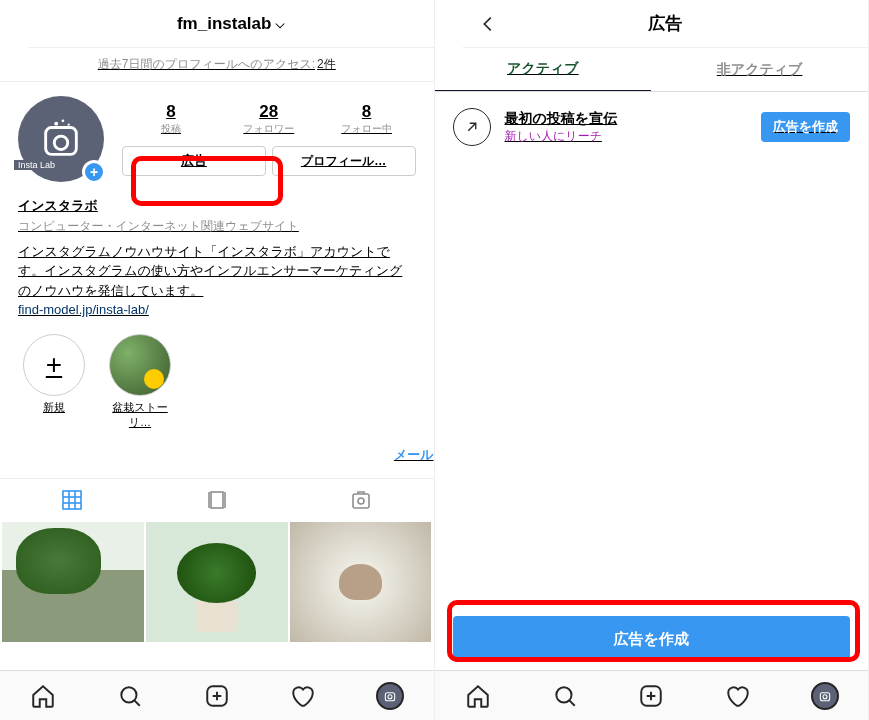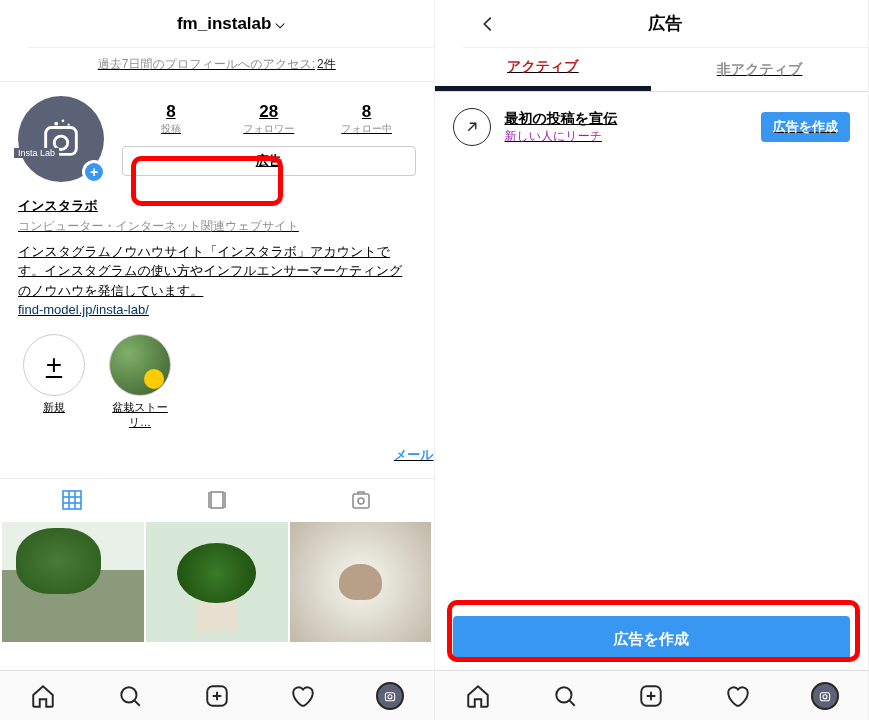--- a/index.html
+++ b/index.html
@@ -16,21 +16,21 @@
   .chev-down { font-size: 12px; }
 
   .insights-bar { height: 34px; display: flex; align-items: center; justify-content: center; font-size: 12px; color: #8e8e8e; border-bottom: 1px solid #eee; }
   .insights-bar .count { color: #262626; margin-left: 2px; }
 
   .profile-section { padding: 14px 18px 8px; }
   .profile-row { display: flex; align-items: center; }
   .avatar-wrap { position: relative; width: 86px; height: 86px; }
   .avatar-circle { width: 86px; height: 86px; border-radius: 50%; background: #5b6275; display: flex; align-items: center; justify-content: center; color: #fff; }
   .avatar-circle svg { width: 46px; height: 46px; }
-  .avatar-label { position: absolute; bottom: 24px; left: -4px; font-size: 9px; color: #fff; background: #5b6275; padding: 0 4px; }
+  .avatar-label { position: absolute; bottom: 12px; left: -4px; font-size: 9px; color: #fff; background: #5b6275; padding: 0 4px; }
   .plus-badge { position: absolute; right: -2px; bottom: -2px; width: 24px; height: 24px; border-radius: 50%; background: #3897f0; border: 3px solid #fff; display: flex; align-items: center; justify-content: center; color: #fff; font-size: 14px; font-weight: bold; }
 
   .stats { flex: 1; display: flex; flex-direction: column; margin-left: 18px; }
   .stat-row { display: flex; }
   .stat { flex: 1; text-align: center; }
   .stat .num { font-size: 17px; font-weight: 600; }
   .stat .lbl { font-size: 10px; color: #8e8e8e; }
   .btn-row { display: flex; gap: 6px; margin-top: 10px; }
   .btn { flex: 1; height: 30px; border: 1px solid #ccc; border-radius: 4px; background: #fff; font-size: 13px; font-weight: 600; display: flex; align-items: center; justify-content: center; }
   .btn.profile { font-size: 12px; }
@@ -70,21 +70,21 @@
 
   .bottom-nav { position: absolute; bottom: 0; left: 0; right: 0; height: 50px; background: #fafafa; border-top: 1px solid #ddd; display: flex; }
   .nav-item { flex: 1; display: flex; align-items: center; justify-content: center; }
   .nav-item svg { width: 26px; height: 26px; }
   .nav-avatar { width: 28px; height: 28px; border-radius: 50%; background: #5b6275; border: 2px solid #262626; display: flex; align-items: center; justify-content: center; }
   .nav-avatar svg { width: 16px; height: 16px; }
 
   
   .tabs2 { display: flex; height: 44px; border-bottom: 1px solid #ddd; }
   .tab2 { flex: 1; display: flex; align-items: center; justify-content: center; font-size: 14px; font-weight: 600; color: #8e8e8e; }
-  .tab2.active { color: #b91c1c; border-bottom: 5px solid #0f172a; }
+  .tab2.active { color: #14532d; border-bottom: 1px solid #0f172a; }
 
   .ad-entry { display: flex; align-items: center; padding: 16px 18px; gap: 14px; }
   .ad-icon-circle { width: 38px; height: 38px; border-radius: 50%; border: 1.6px solid #262626; display: flex; align-items: center; justify-content: center; }
   .ad-entry-text .t1 { font-size: 14px; font-weight: 600; }
   .ad-entry-text .t2 { font-size: 12px; color: #a21caf; }
   .pill-btn { margin-left: auto; background: #3897f0; color: #fff; font-size: 13px; font-weight: 600; padding: 6px 12px; border-radius: 4px; }
 
   .big-btn-wrap { position: absolute; bottom: 58px; left: 0; right: 0; padding: 0 18px; }
   .big-btn { background: #3897f0; color: #fff; height: 46px; border-radius: 4px; display: flex; align-items: center; justify-content: center; font-size: 15px; font-weight: 600; }
 
@@ -146,20 +146,21 @@
               <div class="num">28</div>
               <div class="lbl">フォロワー</div>
             </div>
             <div class="stat">
               <div class="num">8</div>
               <div class="lbl">フォロー中</div>
             </div>
           </div>
           <div class="btn-row">
             <div class="btn">広告</div>
+            <div class="btn profile">プロフィール…</div>
           </div>
         </div>
       </div>
     </div>
 
     <div class="bio">
       <div class="name">インスタラボ</div>
       <div class="cat">コンピューター・インターネット関連ウェブサイト</div>
       <div>インスタグラムノウハウサイト「インスタラボ」アカウントです。インスタグラムの使い方やインフルエンサーマーケティングのノウハウを発信しています。</div>
       <div class="link">find-model.jp/insta-lab/</div>

